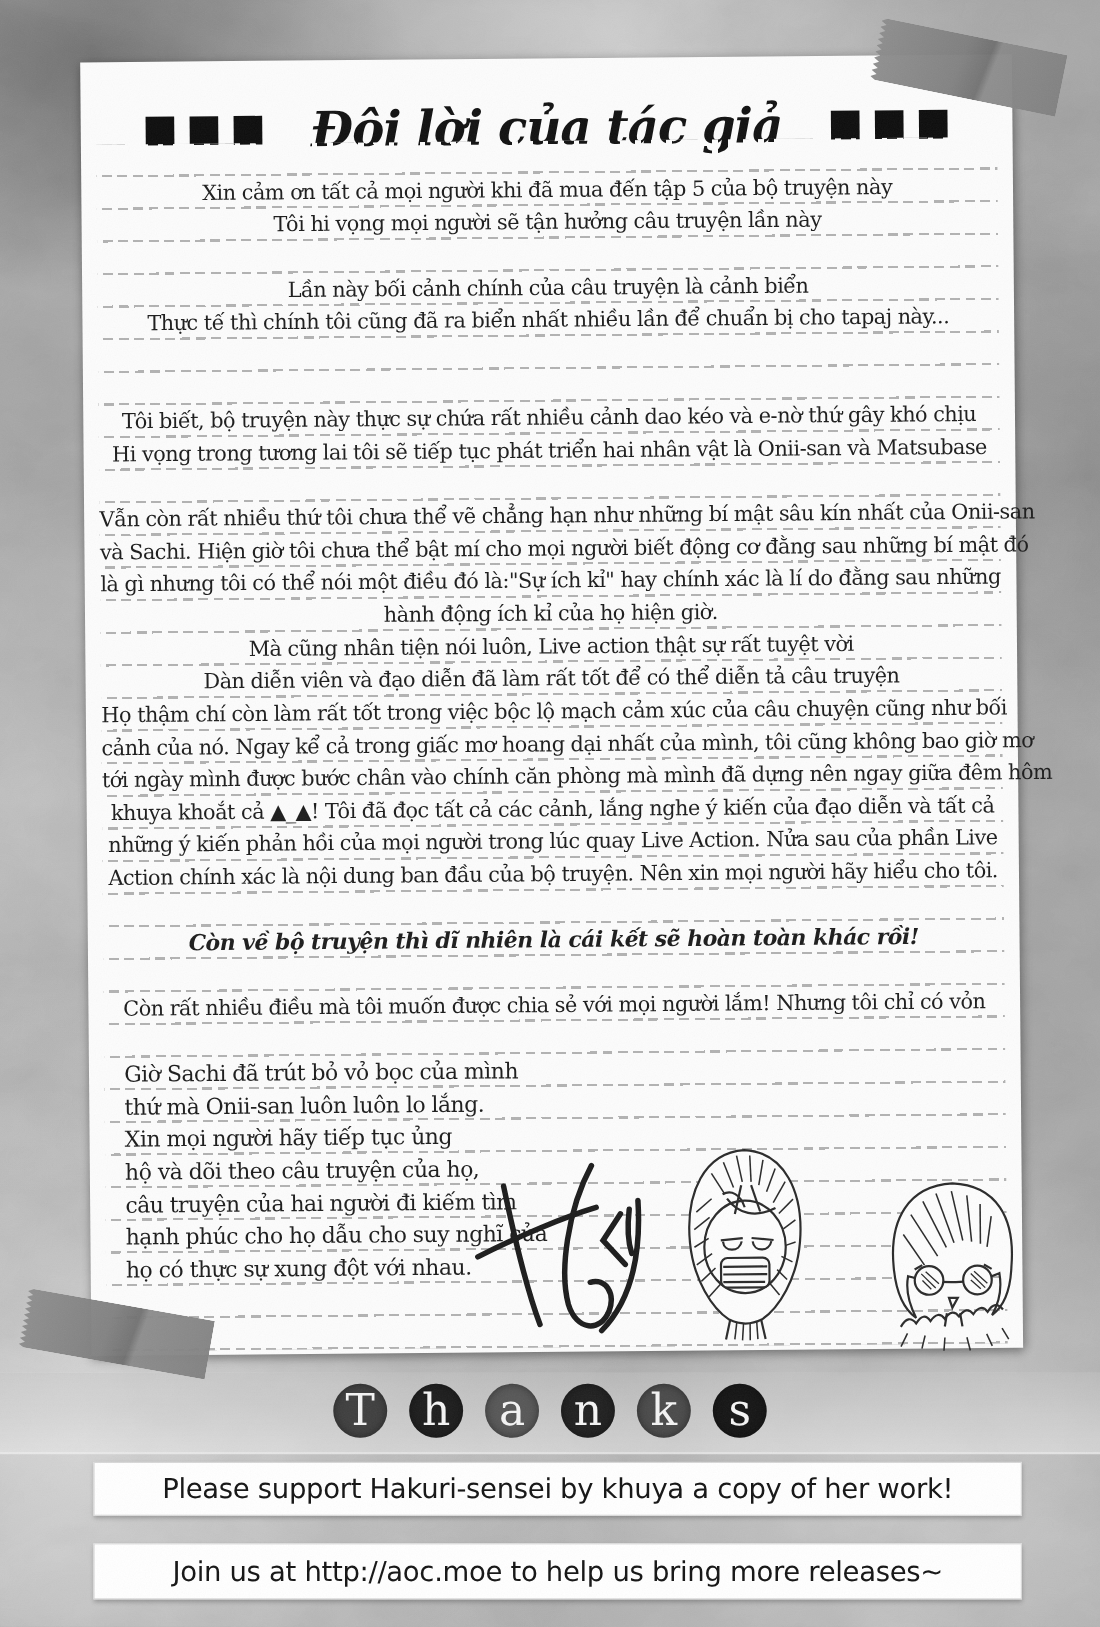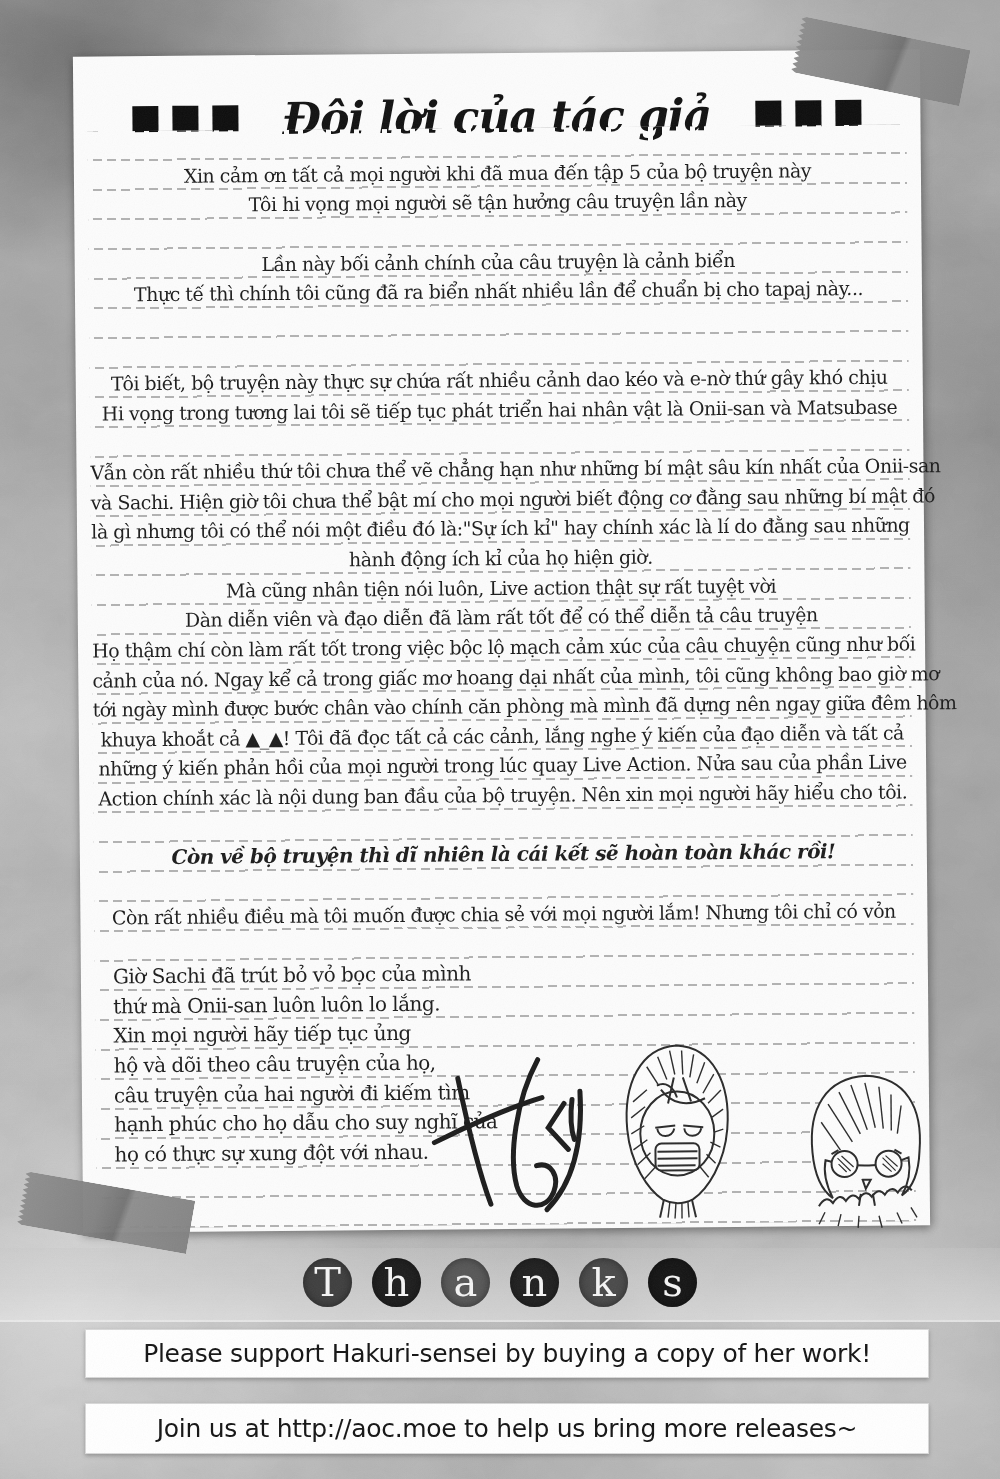--- a/index.html
+++ b/index.html
@@ -271,21 +271,21 @@
 <div class="thanks" id="thanks">
     <div class="tcircle" style="background: rgb(63, 63, 63);">T</div>
     <div class="tcircle" style="background: rgb(29, 29, 29);">h</div>
     <div class="tcircle" style="background: rgb(87, 87, 87);">a</div>
     <div class="tcircle" style="background: rgb(32, 32, 32);">n</div>
     <div class="tcircle" style="background: rgb(74, 74, 74);">k</div>
     <div class="tcircle" style="background: rgb(21, 21, 21);">s</div>
   </div>
 
 <div class="banner b1">
-  <span>Please support Hakuri-sensei by buying a copy of her work!</span>
+  <span>Please support Hakuri-sensei by khuya a copy of her work!</span>
 </div>
 <div class="banner b2">
   <span>Join us at http://aoc.moe to help us bring more releases~</span>
 </div>
 
 <svg class="grain" width="1000" height="1479">
   <filter id="g1">
       <feTurbulence type="fractalNoise" baseFrequency="0.9" numOctaves="2" stitchTiles="stitch"></feTurbulence>
       <feColorMatrix type="saturate" values="0"></feColorMatrix>
     </filter>

